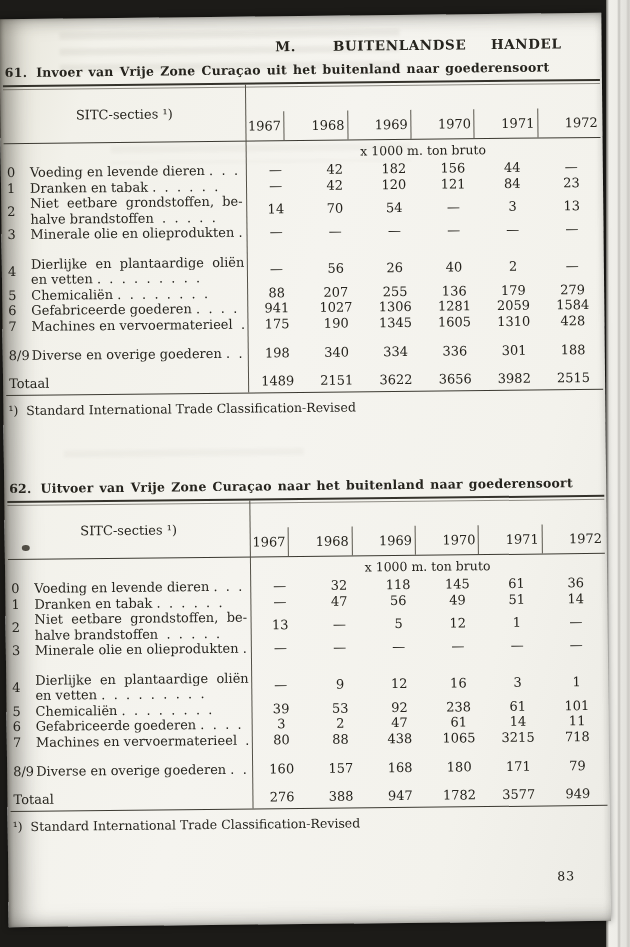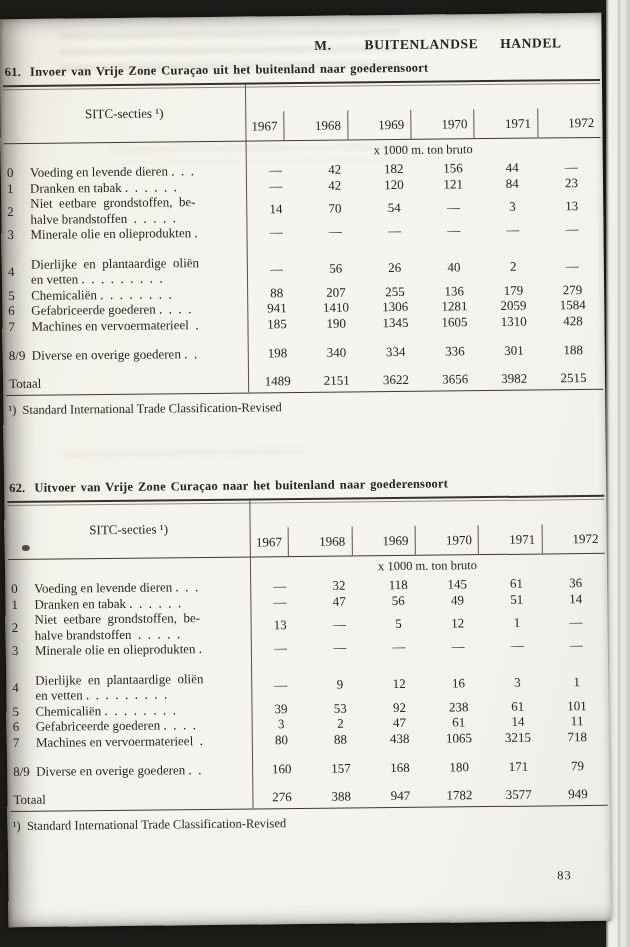--- a/index.html
+++ b/index.html
@@ -2,21 +2,21 @@
 <html><head>
 <meta charset="utf-8">
 <style>
   html, body {
     margin: 0; padding: 0;
     width: 630px; height: 947px;
     overflow: hidden;
     background: #1c1b18;
     font-family: "DejaVu Serif", "Liberation Serif", serif;
   }
-  .stage { position: relative; width: 630px; height: 947px; font-family: Liberation Serif, serif; }
+  .stage { position: relative; width: 630px; height: 947px; }
 
   
   .adjacent-page-edge {
     position: absolute; right: 0; top: 0; width: 24px; height: 100%;
     background: linear-gradient(90deg,
       #6d6b66 0px, #9b9993 1px, #f0efea 3px, #eeede8 11px,
       #c3c1bc 13px, #e7e6e1 15px, #e3e2dd 20px, #cccac5 22px, #d6d4cf 24px);
   }
 
   
@@ -248,34 +248,34 @@
                 <span class="val">279</span>
               </span>
             </div>
             <div class="trow">
               <span class="code">6</span>
               <span class="lbl">
                 <span class="lbl-line">Gefabriceerde goederen .  .  .  .</span>
               </span>
               <span class="vals">
                 <span class="val">941</span>
-                <span class="val">1410</span>
+                <span class="val">1027</span>
                 <span class="val">1306</span>
                 <span class="val">1281</span>
                 <span class="val">2059</span>
                 <span class="val">1584</span>
               </span>
             </div>
             <div class="trow">
               <span class="code">7</span>
               <span class="lbl">
                 <span class="lbl-line">Machines en vervoermaterieel  .</span>
               </span>
               <span class="vals">
-                <span class="val">185</span>
+                <span class="val">175</span>
                 <span class="val">190</span>
                 <span class="val">1345</span>
                 <span class="val">1605</span>
                 <span class="val">1310</span>
                 <span class="val">428</span>
               </span>
             </div>
             <div class="trow gap-before">
               <span class="code">8/9</span>
               <span class="lbl">

